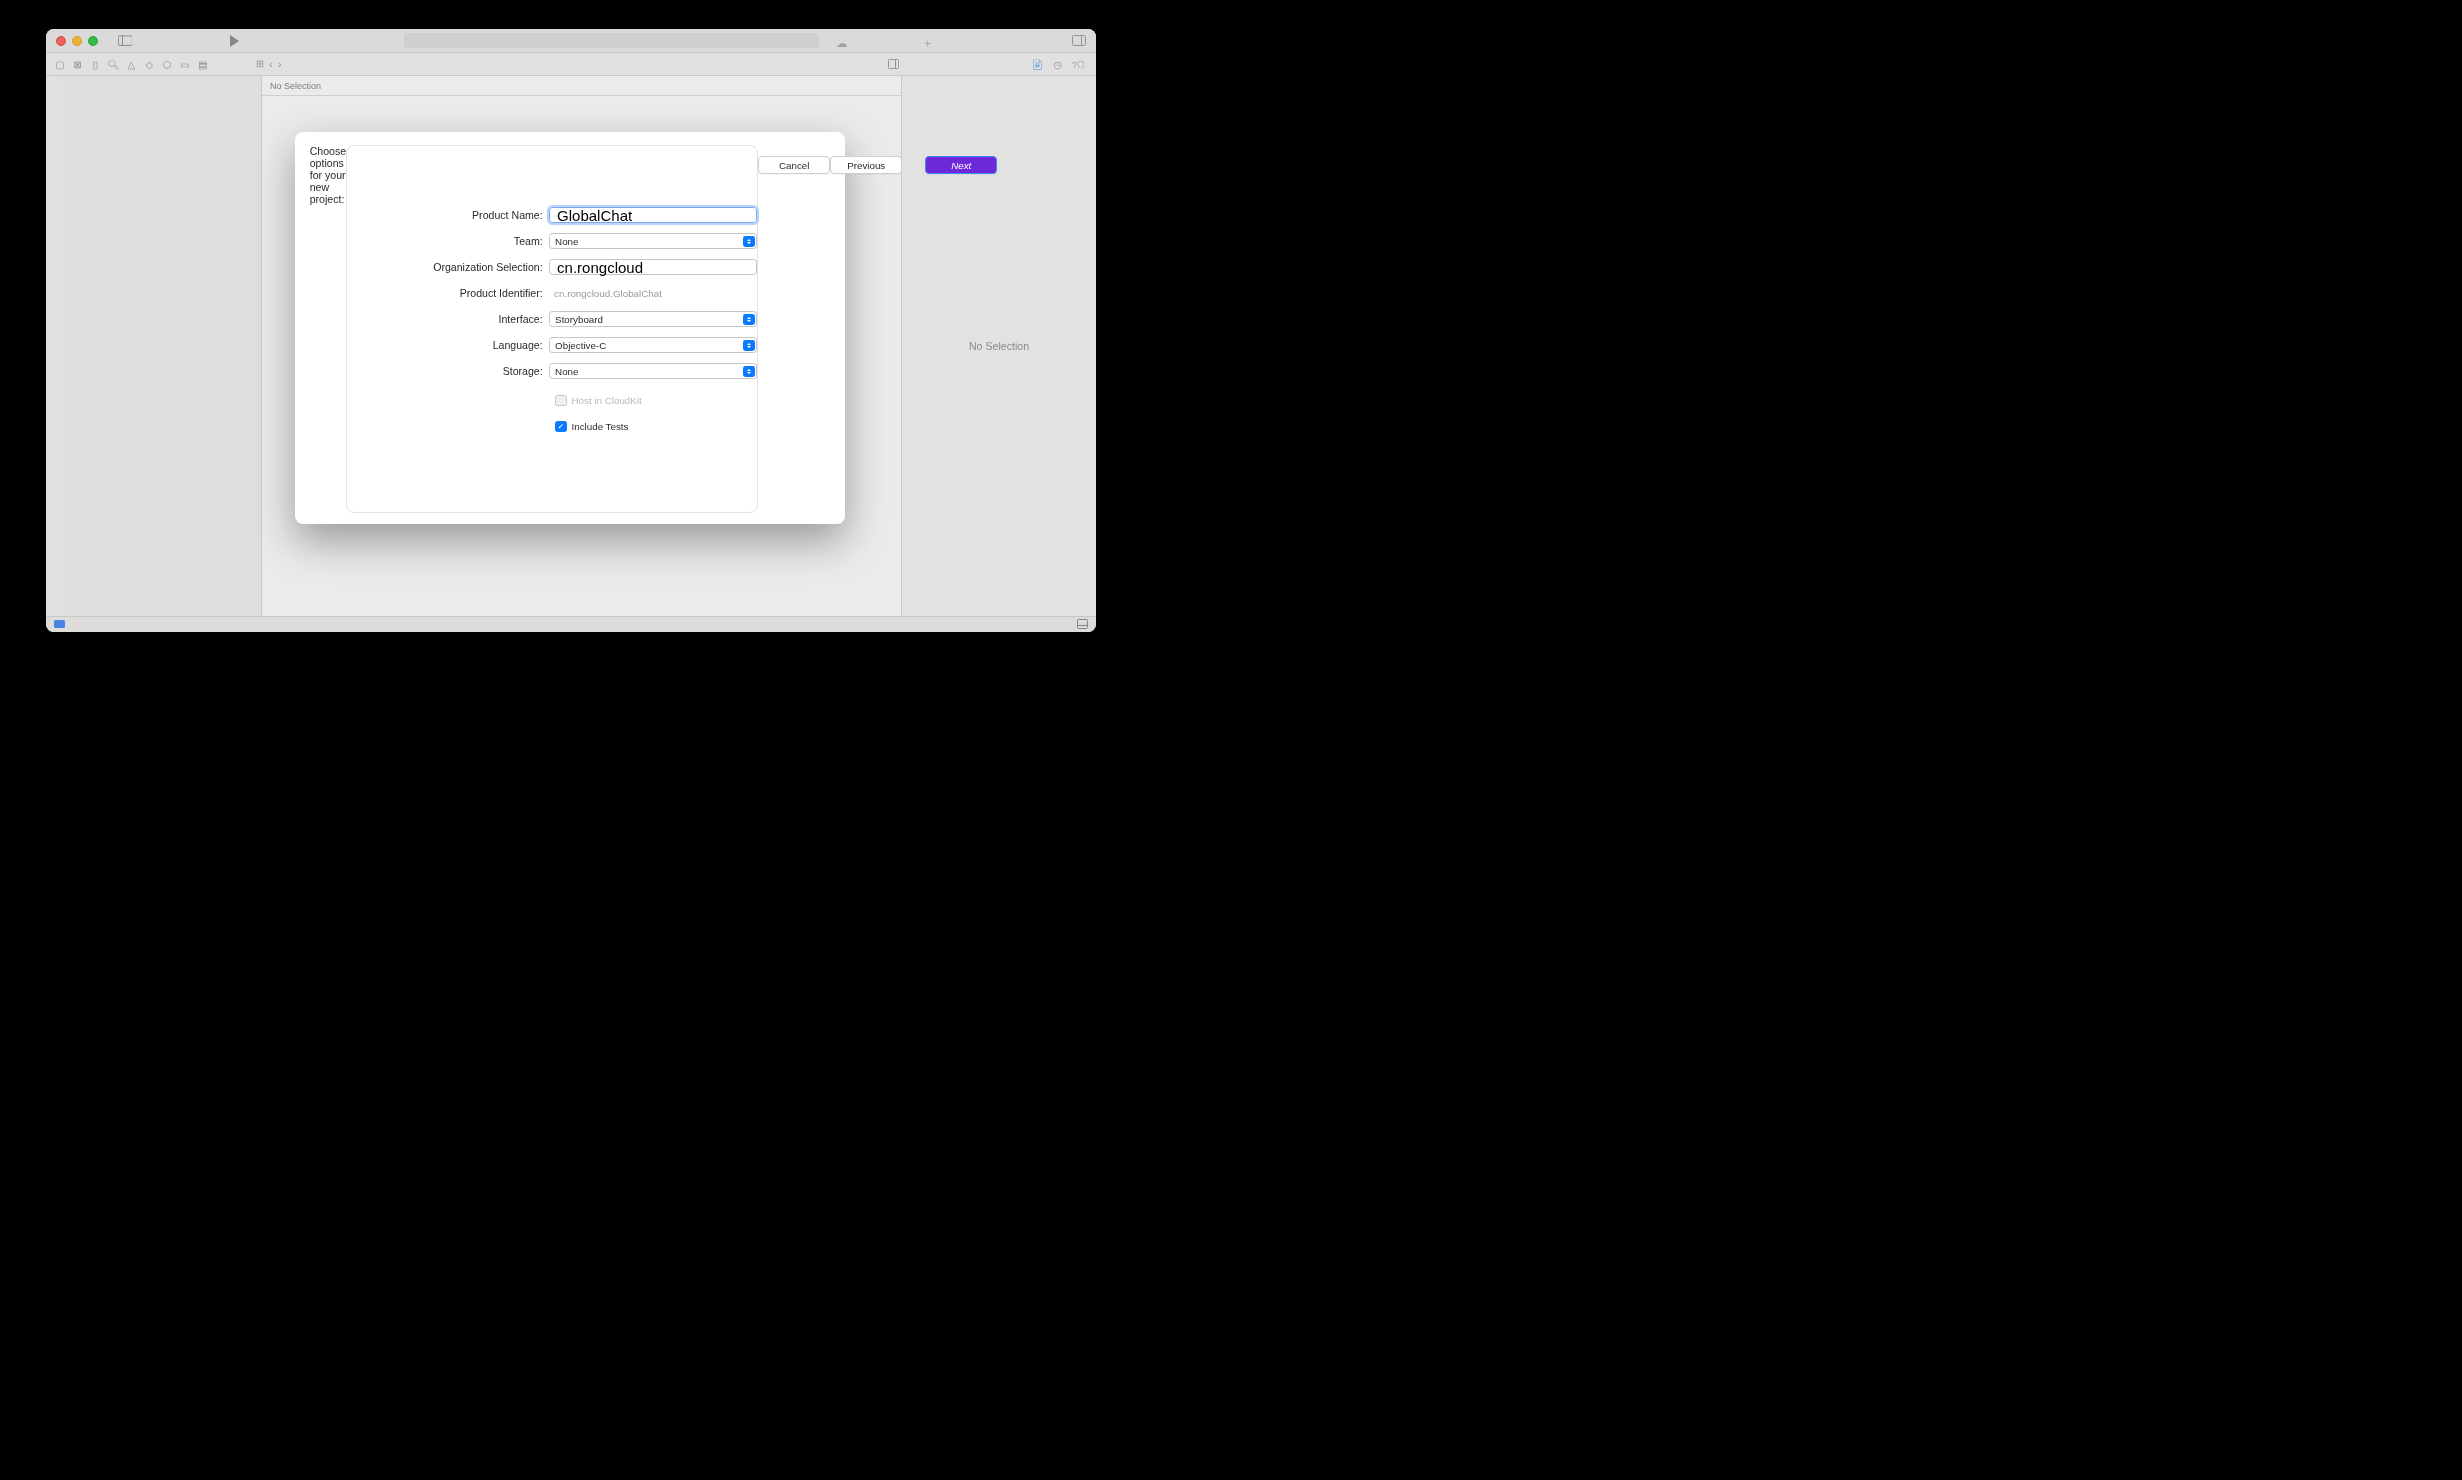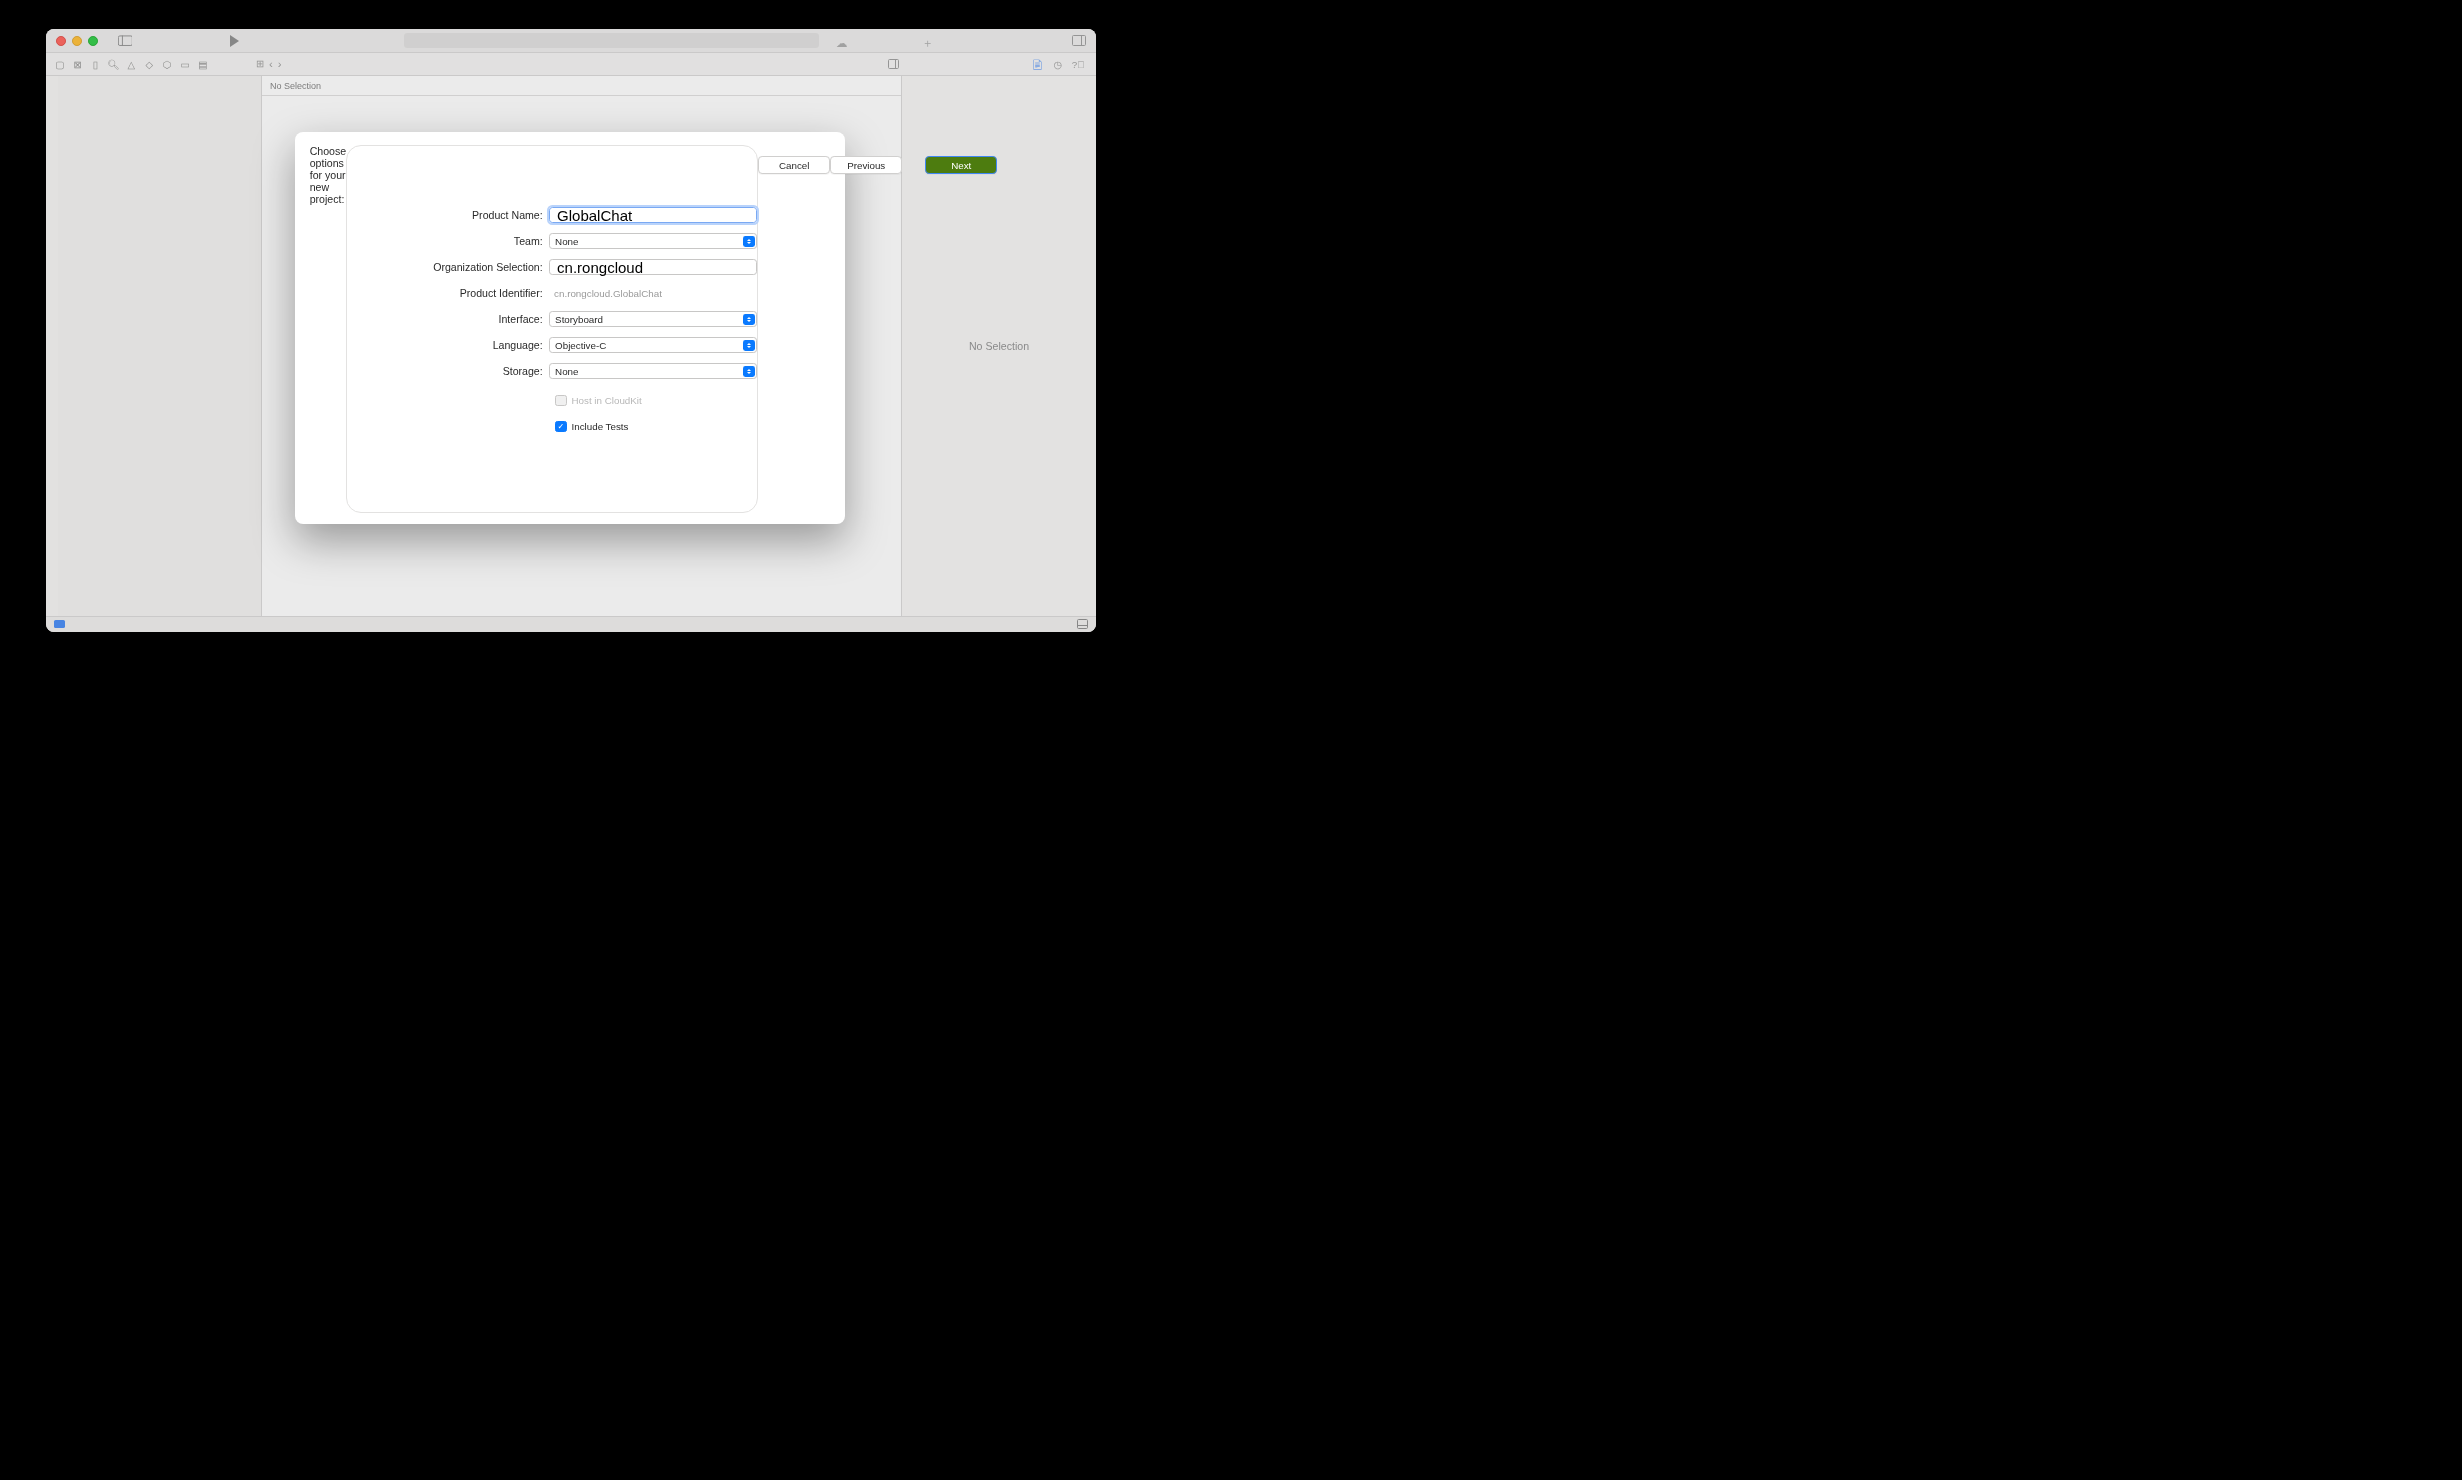--- a/index.html
+++ b/index.html
@@ -133,21 +133,21 @@
     border-radius: 8.1px;
     box-shadow: 0 16.3px 41px rgba(0,0,0,0.35);
     z-index: 10;
     padding: 13px 14.7px 11.4px 14.7px;
     display:flex; flex-direction:row;
     font-size: 10.6px;
     color:#2a2a2a;
   }
   .sheet-title { font-size:10.6px; margin-bottom:11.4px; }
   .formframe {
-    flex:1; border:0.8px solid #e3e2e1; border-radius:15px;
+    flex:1; border:0.8px solid #e3e2e1; border-radius:8px;
     padding-top: 57px;
   }
   .row {
     display:flex; align-items:center; height:24.4px; margin-bottom:1.6px;
   }
   .row label {
     width: 202px; text-align:right; padding-right:6.5px; color:#2a2a2a;
   }
   .field {
     width: 208px; height:16.3px; border:0.8px solid #c8c7c6; border-radius:3.3px;
@@ -176,21 +176,21 @@
   .cb.disabled { background:#f0f0f0; }
   .checkrow.disabled { color:#b8b8b8; }
   .sheet-buttons { display:flex; justify-content:space-between; margin-top:11.4px;text-align:right;}
   .btn {
     height:18px; min-width:72px; padding:0 11.4px; border-radius:4.1px;
     border:0.8px solid #d0cfce; background:#fff; font-size:9.8px;
     display:inline-flex; align-items:center; justify-content:center;
     box-shadow: 0 0.8px 0.8px rgba(0,0,0,0.04);
     cursor:pointer;
   }
-  .btn.primary { background:#4d7c0f; border-color:#3f87f5; color:#fff; font-weight:500;}
+  .btn.primary { background:#6d28d9; border-color:#3f87f5; color:#fff; font-weight:500;font-style:italic;}
   .right-btns { display:flex; gap:23px;}
   .file-blue { color:#2e7cf6; }
 </style>
 </head>
 <body>
 
 <div class="window">
   <div class="dimmer"></div>
 
   <div class="titlebar">

